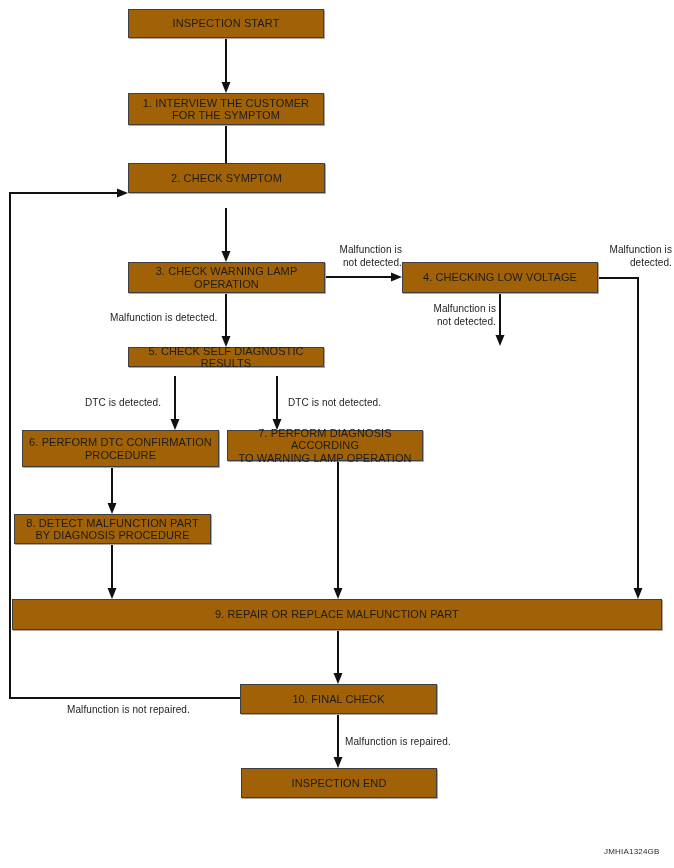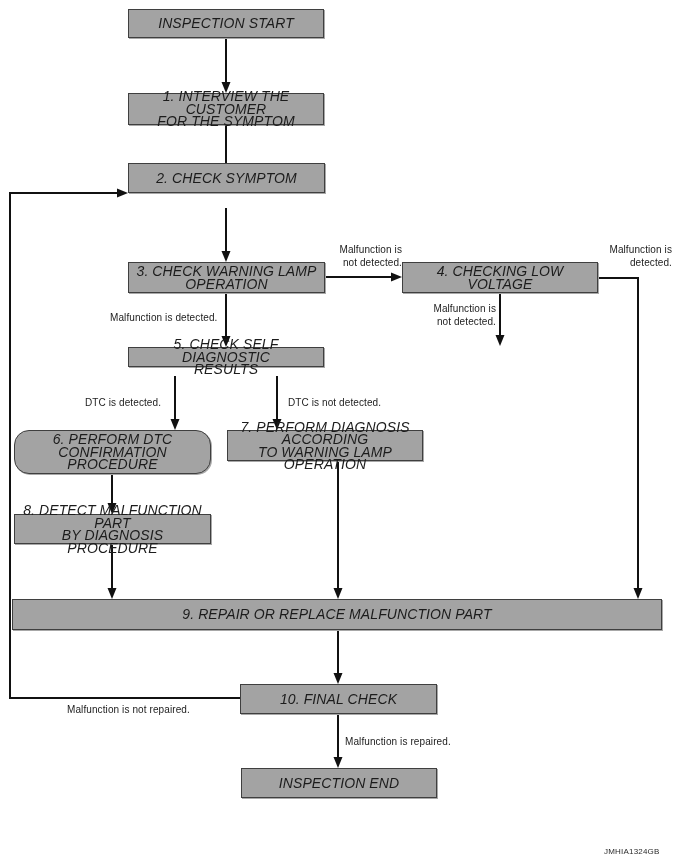--- a/index.html
+++ b/index.html
@@ -1,25 +1,25 @@
 <!DOCTYPE html>
 <html><head>
 <meta charset="utf-8">
 <style>
   html,body{margin:0;padding:0;background:#ffffff;}
   body{width:674px;height:868px;position:relative;overflow:hidden;
        font-family:"Liberation Sans", sans-serif;color:#1c1c1c;}
   #canvas{position:absolute;left:0;top:0;width:674px;height:868px;background:#fff;}
   svg.wires{position:absolute;left:0;top:0;width:674px;height:868px;}
   .node{
-    position:absolute;background:#a3a3a3;border:1.5px solid #3f3f3f;
+    position:absolute;background:#a16207;border:1.5px solid #3f3f3f;
     box-shadow:1px 1px 0 #a8a8a8;
     display:flex;align-items:center;justify-content:center;text-align:center;
-    font-size:14px;line-height:12.5px;white-space:pre-line;box-sizing:border-box;
-    color:#1c1c1c;letter-spacing:.1px;font-style:italic;
+    font-size:11px;line-height:12.5px;white-space:pre-line;box-sizing:border-box;
+    color:#1c1c1c;letter-spacing:.1px;
   }
   .edge-label{
     position:absolute;font-size:10px;line-height:13px;white-space:pre-line;
     color:#1c1c1c;letter-spacing:.1px;
   }
   .edge-label.center{text-align:right;}
   .watermark{position:absolute;font-size:8px;color:#2a2a2a;letter-spacing:.2px;}
 </style>
 </head>
 <body>
@@ -68,21 +68,21 @@
 
   <div class="node" style="left:128px;top:262px;width:197px;height:31px;">3. CHECK WARNING LAMP
 OPERATION</div>
 
   <div class="node" style="left:402px;top:262px;width:196px;height:31px;">4. CHECKING LOW VOLTAGE</div>
 
 
   <div class="node" style="left:128px;top:347px;width:196px;height:20px;">5. CHECK SELF DIAGNOSTIC
 RESULTS</div>
 
-  <div class="node" style="left:14px;top:430px;width:197px;height:44px;border-radius:15px;">6. PERFORM DTC CONFIRMATION
+  <div class="node" style="left:22px;top:430px;width:197px;height:37px;">6. PERFORM DTC CONFIRMATION
 PROCEDURE</div>
 
   <div class="node" style="left:227px;top:430px;width:196px;height:31px;">7. PERFORM DIAGNOSIS ACCORDING
 TO WARNING LAMP OPERATION</div>
 
   <div class="node" style="left:14px;top:514px;width:197px;height:30px;">8. DETECT MALFUNCTION PART
 BY DIAGNOSIS PROCEDURE</div>
 
   <div class="node" style="left:12px;top:599px;width:650px;height:31px;">9. REPAIR OR REPLACE MALFUNCTION PART</div>
 

